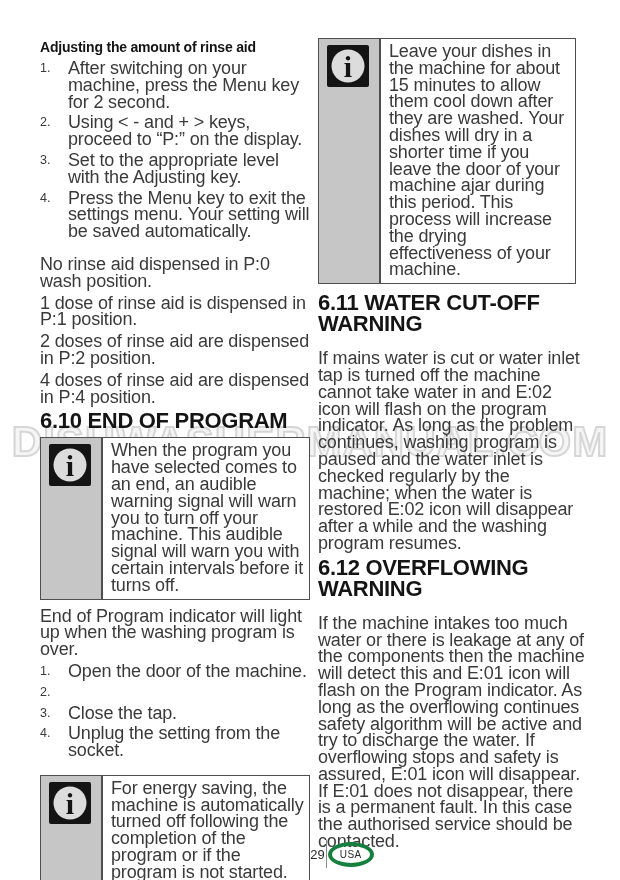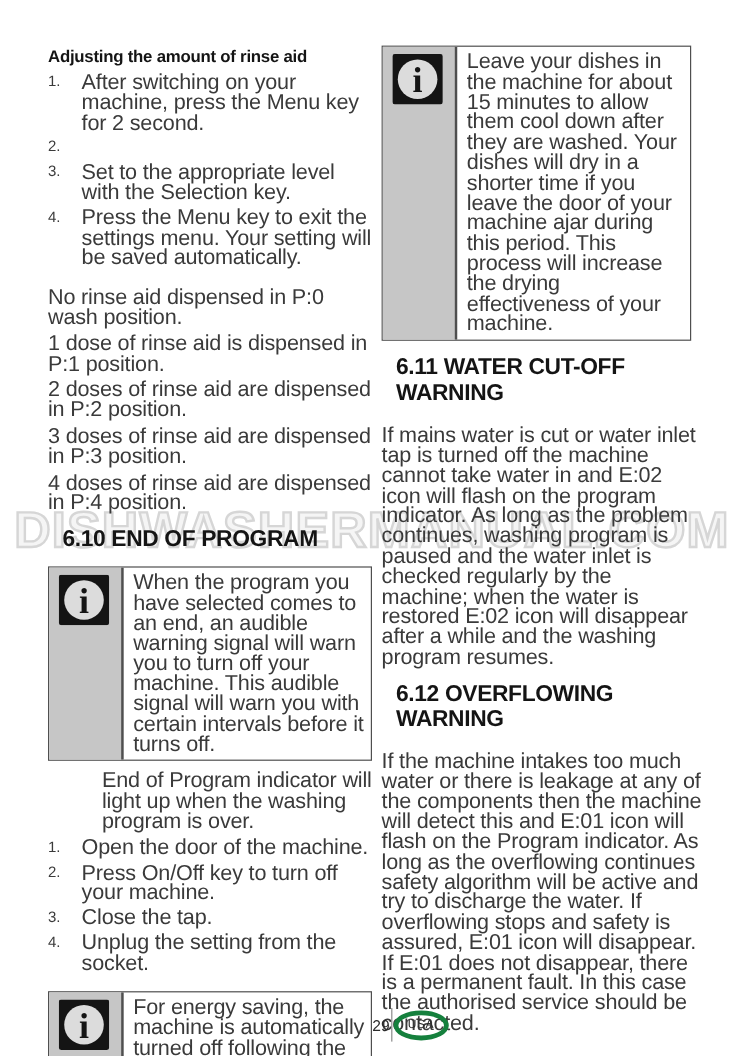--- a/index.html
+++ b/index.html
@@ -29,23 +29,23 @@
   }
   .col {
     position: absolute;
     top: 38px;
     z-index: 1;
   }
   .col-left  { left: 40px;  width: 270px; }
   .col-right { left: 318px; width: 268px; }
 
   h1.section {
-    font-size: 19px;
+    font-size: 22px;
     line-height: 21px;
-    margin: 12px;
+    margin: 0;
     color: #141414;
     letter-spacing: -0.3px;
     font-weight: bold;
   }
   h2.subsection {
     font-size: 14px;
     line-height: 18px;
     margin: 0 0 4px 0;
     color: #141414;
     letter-spacing: -0.2px;
@@ -77,21 +77,21 @@
     border-right: 2px solid #4f4f4f;
     padding: 6px 0 0 8px;
     box-sizing: border-box;
   }
   .note-text {
     flex: 1;
     padding: 4px 4px 5px 8px;
   }
 
   .mt6  { margin-top: 16px; }
-  .mt8  { margin-top: 8px; margin-left: 45px; }
+  .mt8  { margin-top: 8px; }
   .mt10 { margin-top: 10px; }
   .mt14 { margin-top: 14px; }
 
   .footer {
     position: absolute;
     top: 840px;
     left: 12px;
     width: 100%;
     display: flex;
     align-items: center;
@@ -127,35 +127,35 @@
 
     <h2 class="subsection">Adjusting the amount of rinse aid</h2>
 
     <div class="steps">
       <div class="step">
         <span class="num">1.</span>
         <span class="txt">After switching on your machine, press the Menu key for 2 second.</span>
       </div>
       <div class="step">
         <span class="num">2.</span>
+        <span class="txt">Using &lt; - and + &gt; keys, proceed to “P:” on the display.</span>
       </div>
       <div class="step">
         <span class="num">3.</span>
-        <span class="txt">Set to the appropriate level with the Selection key.</span>
+        <span class="txt">Set to the appropriate level with the Adjusting key.</span>
       </div>
       <div class="step">
         <span class="num">4.</span>
         <span class="txt">Press the Menu key to exit the settings menu. Your setting will be saved automatically.</span>
       </div>
     </div>
 
     <p class="para mt6">No rinse aid dispensed in P:0 wash position.</p>
     <p class="para">1 dose of rinse aid is dispensed in P:1 position.</p>
     <p class="para">2 doses of rinse aid are dispensed in P:2 position.</p>
-    <p class="para">3 doses of rinse aid are dispensed in P:3 position.</p>
     <p class="para">4 doses of rinse aid are dispensed in P:4 position.</p>
 
     <h1 class="section mt10">6.10 END OF PROGRAM</h1>
 
     <div class="infobox">
       <div class="icon-panel">
         <svg width="42" height="42" viewBox="0 0 42 42">
           <rect x="0" y="0" width="42" height="42" rx="2" fill="#141414"></rect>
           <circle cx="21" cy="21" r="16.5" fill="#dcdcdc"></circle>
           <text x="21" y="32" font-family="Liberation Serif, serif" font-weight="bold" font-size="30" text-anchor="middle" fill="#141414">i</text>
@@ -166,21 +166,20 @@
 
     <p class="para mt8">End of Program indicator will light up when the washing program is over.</p>
 
     <div class="steps">
       <div class="step">
         <span class="num">1.</span>
         <span class="txt">Open the door of the machine.</span>
       </div>
       <div class="step">
         <span class="num">2.</span>
-        <span class="txt">Press On/Off key to turn off your machine.</span>
       </div>
       <div class="step">
         <span class="num">3.</span>
         <span class="txt">Close the tap.</span>
       </div>
       <div class="step">
         <span class="num">4.</span>
         <span class="txt">Unplug the setting from the socket.</span>
       </div>
     </div>

